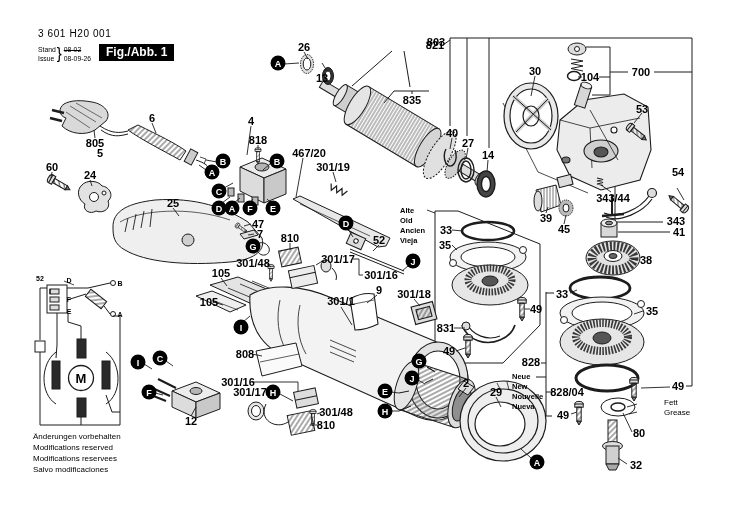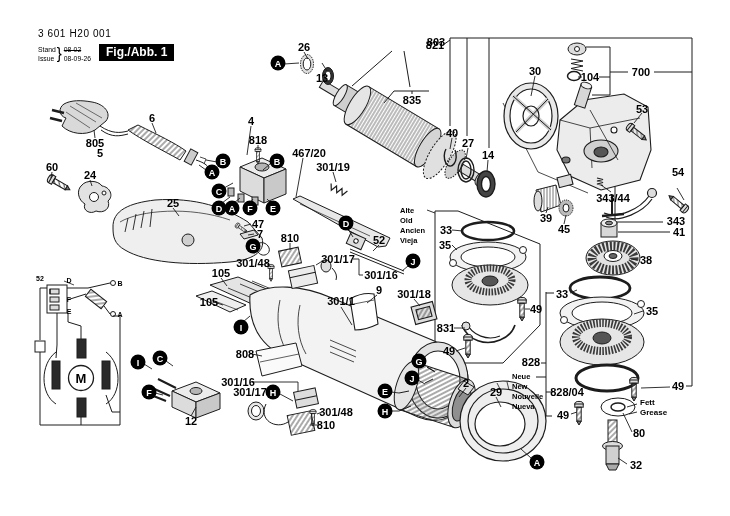--- a/index.html
+++ b/index.html
@@ -20,21 +20,21 @@
   .callout{position:absolute;transform:translate(-50%,-50%);width:15px;height:15px;background:#000;
            color:#fff;border-radius:50%;font-size:9px;font-weight:bold;display:flex;
            align-items:center;justify-content:center;}
   .wlabel{position:absolute;transform:translate(-50%,-50%);font-weight:bold;font-size:7px;white-space:nowrap;}
   #motor-m{position:absolute;left:81px;top:378px;transform:translate(-50%,-50%);
            font-weight:bold;font-size:13px;}
   
   .note{position:absolute;font-weight:bold;font-size:7.5px;line-height:10px;}
   #old-note{left:400px;top:206px;}
   #new-note{left:512px;top:372px;}
-  #grease-note{left:640px;top:398px;font-weight:bold;font-size:8px;}
+  #grease-note{left:664px;top:398px;font-weight:normal;font-size:8px;}
   #footer{position:absolute;left:33px;top:431px;font-size:8px;line-height:11px;}
 </style>
 </head>
 <body>
 
 <div id="stage">
 
   <svg id="art" width="730" height="516" viewBox="0 0 730 516">
     <defs>
       <pattern id="h1" width="4" height="4" patternUnits="userSpaceOnUse" patternTransform="rotate(45)">
@@ -585,13 +585,19 @@
   <div id="new-note" class="note">
       <div>Neue</div>
       <div>New</div>
       <div>Nouvelle</div>
       <div>Nueva</div>
     </div>
   <div id="grease-note" class="note">
       <div>Fett</div>
       <div>Grease</div>
     </div>
+  <div id="footer">
+      <div>Änderungen vorbehalten</div>
+      <div>Modifications reserved</div>
+      <div>Modifications reservees</div>
+      <div>Salvo modificaciones</div>
+    </div>
 </div>
 
 </body></html>

